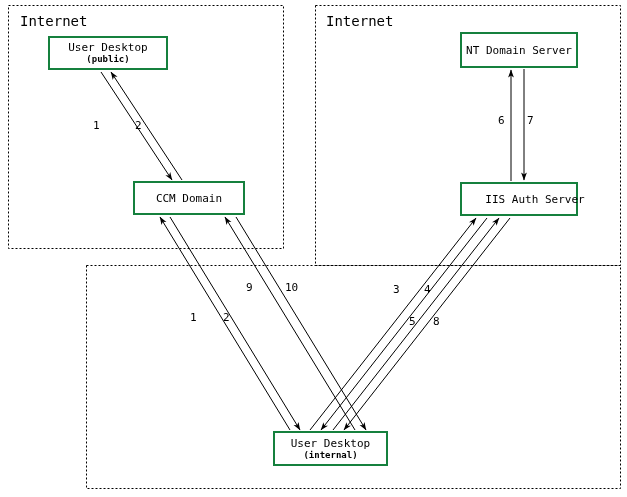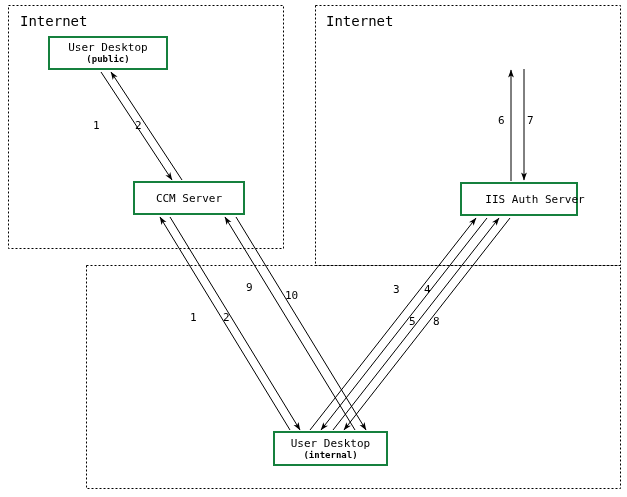--- a/index.html
+++ b/index.html
@@ -58,39 +58,42 @@
 
   <div class="zone-label" style="left:20px;top:13px;">Internet</div>
   <div class="zone-label" style="left:326px;top:13px;">Internet</div>
 
   <div class="node" style="left:48px;top:36px;width:120px;height:34px;">
     <div class="n-title">User Desktop</div>
     <div class="n-sub">(public)</div>
   </div>
 
   <div class="node" style="left:133px;top:181px;width:112px;height:34px;">
-    <div class="n-title">CCM Server</div>
+    <div class="n-title">CCM Domain</div>
   </div>
 
+  <div class="node" style="left:460px;top:32px;width:118px;height:36px;">
+    <div class="n-title">NT Domain Server</div>
+  </div>
 
   <div class="node" style="left:460px;top:182px;width:118px;height:34px;padding-left:32px;">
     <div class="n-title">IIS Auth Server</div>
   </div>
 
   <div class="node" style="left:273px;top:431px;width:115px;height:35px;">
     <div class="n-title">User Desktop</div>
     <div class="n-sub">(internal)</div>
   </div>
 
   <div class="edge-label" style="left:93px;top:119px;">1</div>
   <div class="edge-label" style="left:135px;top:119px;">2</div>
   <div class="edge-label" style="left:190px;top:311px;">1</div>
   <div class="edge-label" style="left:223px;top:311px;">2</div>
   <div class="edge-label" style="left:246px;top:281px;">9</div>
-  <div class="edge-label" style="left:285px;top:281px;margin-top:8px;">10</div>
+  <div class="edge-label" style="left:285px;top:281px;">10</div>
   <div class="edge-label" style="left:393px;top:283px;">3</div>
   <div class="edge-label" style="left:424px;top:283px;">4</div>
   <div class="edge-label" style="left:409px;top:315px;">5</div>
   <div class="edge-label" style="left:433px;top:315px;">8</div>
   <div class="edge-label" style="left:498px;top:114px;">6</div>
   <div class="edge-label" style="left:527px;top:114px;">7</div>
 
 </div>
 
 </body></html>

